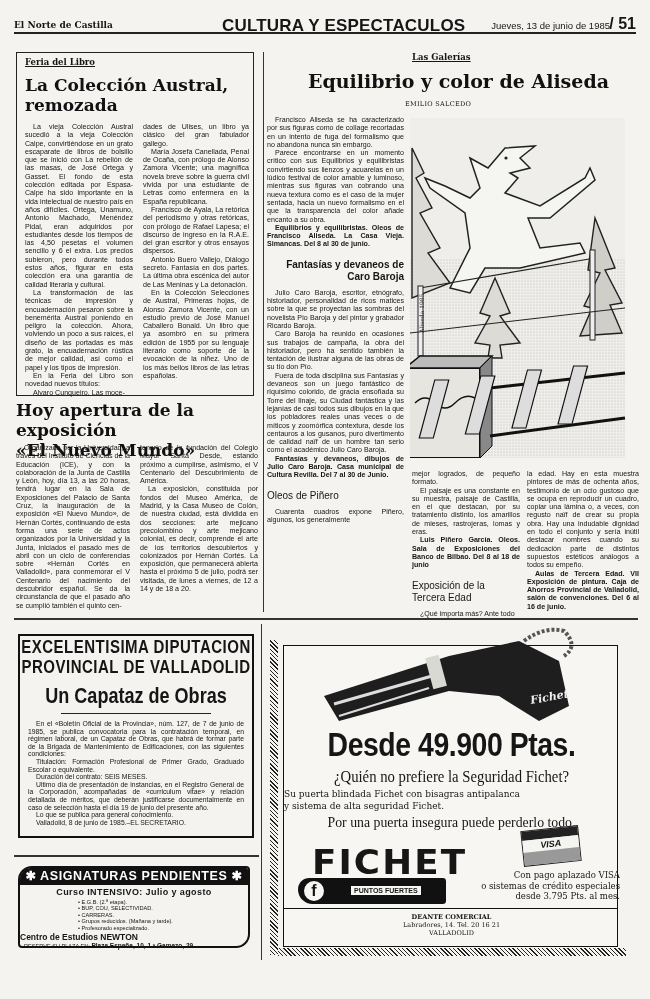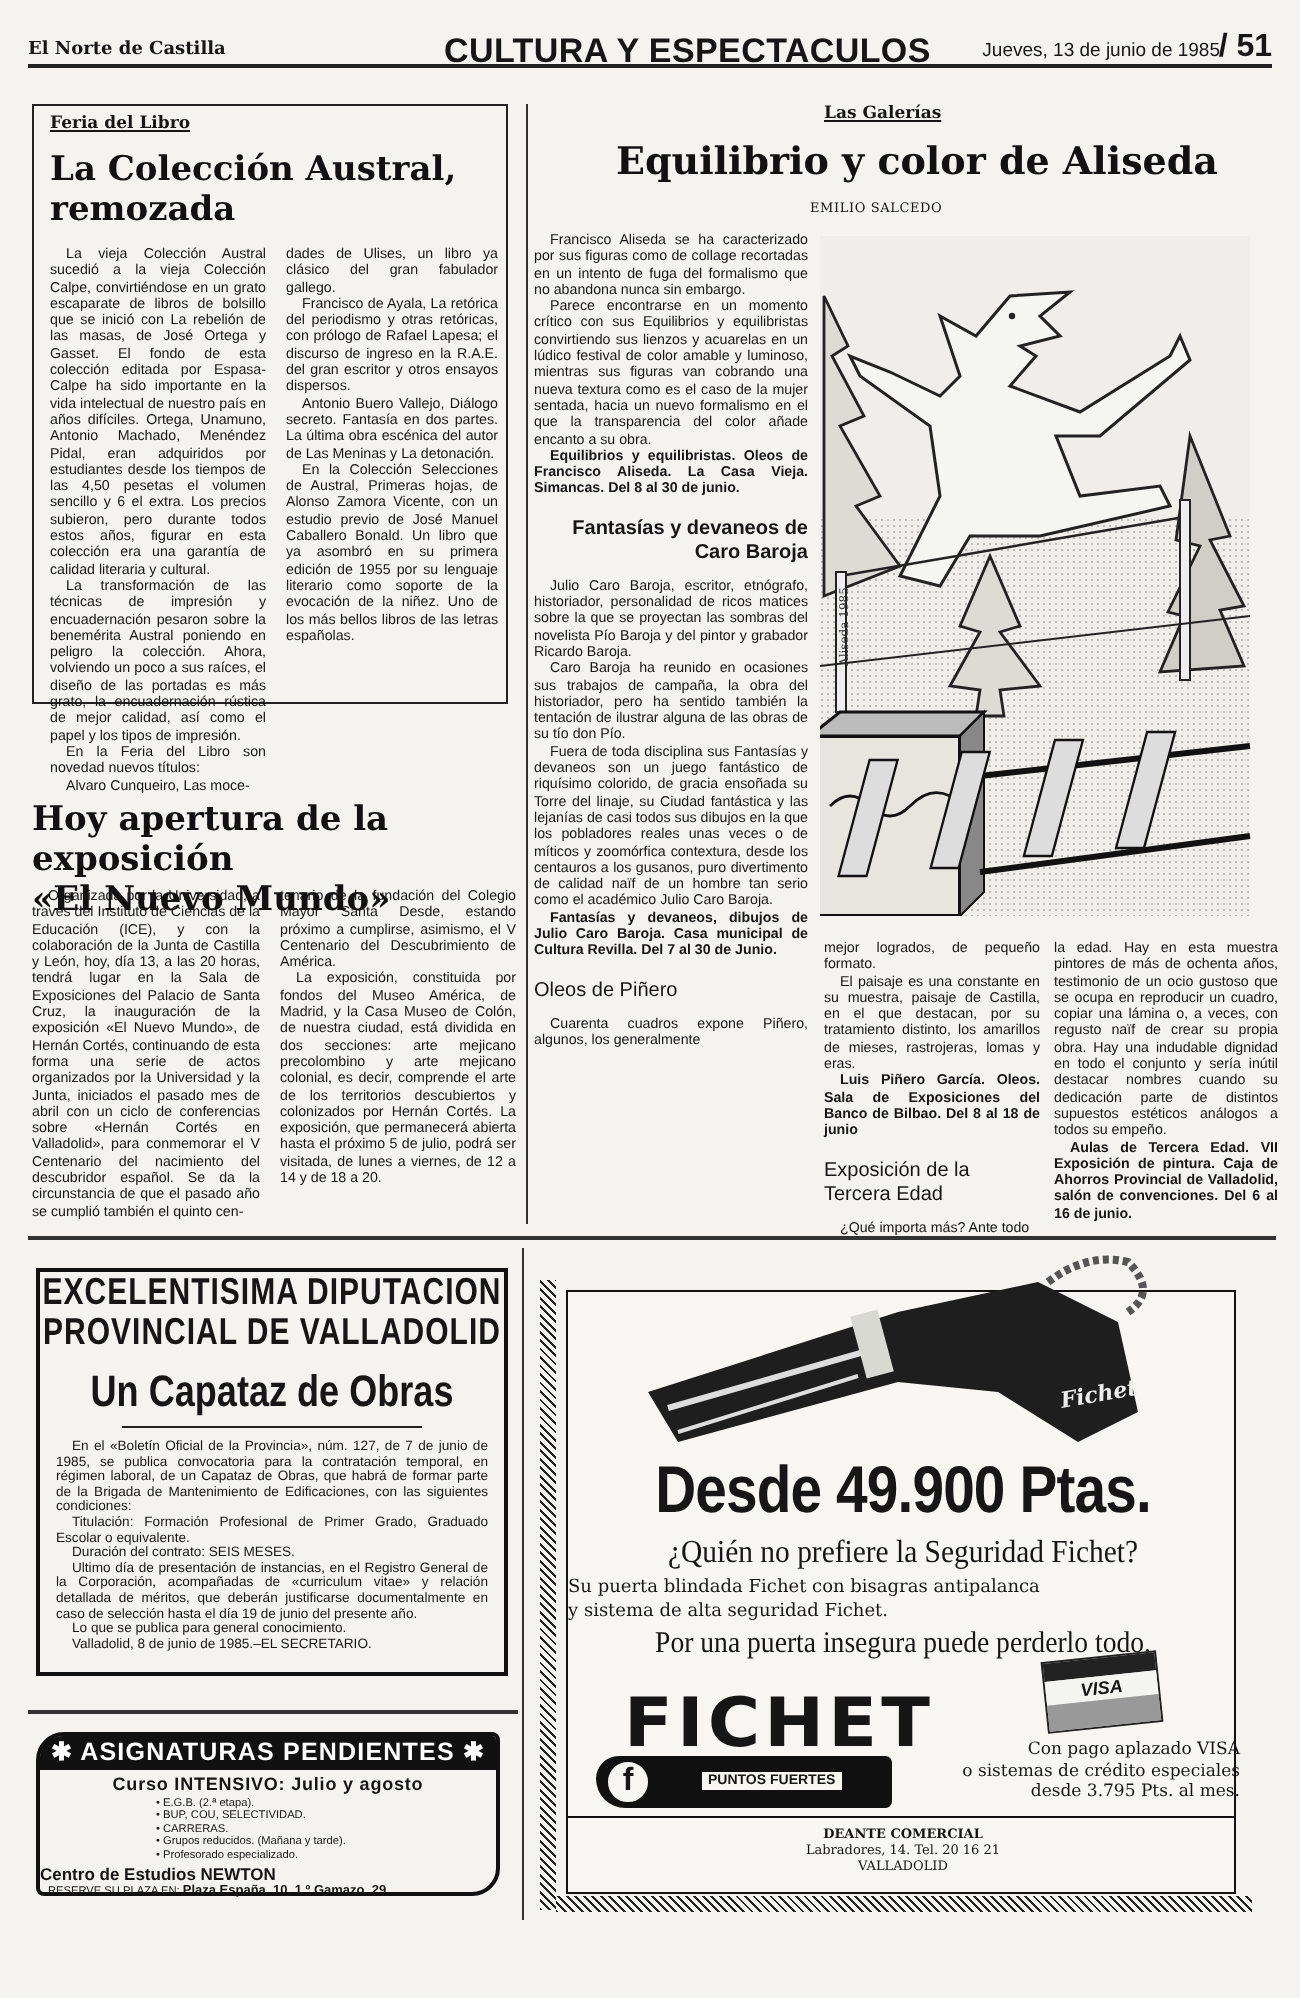--- a/index.html
+++ b/index.html
@@ -5,21 +5,21 @@
 *{box-sizing:border-box;margin:0;padding:0}
 body{width:650px;height:999px;background:#f4f3f0;color:#161616;font-family:"Liberation Sans",sans-serif;position:relative;overflow:hidden}
 .abs{position:absolute}
 .masthead{left:14px;top:18px;width:622px;height:16px;border-bottom:2px solid #222}
 .mh-left{position:absolute;left:0;top:2px;font-family:"DejaVu Serif",serif;font-size:9px;font-weight:bold}
 .mh-center{position:absolute;left:208px;top:-2px;font-size:17px;font-weight:bold;letter-spacing:0.2px}
 .mh-right{position:absolute;right:18px;top:2px;font-size:9.5px}
 .mh-page{position:absolute;right:0;top:-3px;font-size:16px;font-weight:bold}
 .col{font-size:7.1px;line-height:8.3px;text-align:justify;hyphens:auto}
 .col p{text-indent:8px}
-.box1{left:16px;top:52px;width:238px;height:300px;border:1px solid #222}
+.box1{left:16px;top:52px;width:238px;height:344px;border:1px solid #222}
 .kicker{font-family:"DejaVu Serif",serif;font-weight:bold;font-size:8.5px;text-decoration:underline}
 .h-serif{font-family:"DejaVu Serif",serif;font-weight:bold;color:#111}
 .vrule{background:#333;width:1px}
 .hrule{background:#333;height:1px}
 .ad-box{border:2px solid #111}
 .fichet-word{font-family:"DejaVu Sans",sans-serif;font-weight:bold;letter-spacing:2px}
 svg{display:block}
 </style>
 </head>
 <body>
@@ -35,20 +35,21 @@
   <div class="abs kicker" style="left:8px;top:4px">Feria del Libro</div>
   <div class="abs h-serif" style="left:8px;top:22px;width:225px;font-size:17px;line-height:20px">La Colección Austral, remozada</div>
   <div class="abs col" style="left:8px;top:70px;width:108px">
     <p>La vieja Colección Austral sucedió a la vieja Colección Calpe, convirtiéndose en un grato escaparate de libros de bolsillo que se inició con La rebelión de las masas, de José Ortega y Gasset. El fondo de esta colección editada por Espasa-Calpe ha sido importante en la vida intelectual de nuestro país en años difíciles. Ortega, Unamuno, Antonio Machado, Menéndez Pidal, eran adquiridos por estudiantes desde los tiempos de las 4,50 pesetas el volumen sencillo y 6 el extra. Los precios subieron, pero durante todos estos años, figurar en esta colección era una garantía de calidad literaria y cultural.</p>
     <p>La transformación de las técnicas de impresión y encuadernación pesaron sobre la benemérita Austral poniendo en peligro la colección. Ahora, volviendo un poco a sus raíces, el diseño de las portadas es más grato, la encuadernación rústica de mejor calidad, así como el papel y los tipos de impresión.</p>
     <p>En la Feria del Libro son novedad nuevos títulos:</p>
     <p>Alvaro Cunqueiro, Las moce-</p>
   </div>
   <div class="abs col" style="left:126px;top:70px;width:106px">
     <p style="text-indent:0">dades de Ulises, un libro ya clásico del gran fabulador gallego.</p>
+    <p>María Josefa Canellada, Penal de Ocaña, con prólogo de Alonso Zamora Vicente; una magnífica novela breve sobre la guerra civil vivida por una estudiante de Letras como enfermera en la España republicana.</p>
     <p>Francisco de Ayala, La retórica del periodismo y otras retóricas, con prólogo de Rafael Lapesa; el discurso de ingreso en la R.A.E. del gran escritor y otros ensayos dispersos.</p>
     <p>Antonio Buero Vallejo, Diálogo secreto. Fantasía en dos partes. La última obra escénica del autor de Las Meninas y La detonación.</p>
     <p>En la Colección Selecciones de Austral, Primeras hojas, de Alonso Zamora Vicente, con un estudio previo de José Manuel Caballero Bonald. Un libro que ya asombró en su primera edición de 1955 por su lenguaje literario como soporte de la evocación de la niñez. Uno de los más bellos libros de las letras españolas.</p>
   </div>
 </div>
 
 <div class="abs h-serif" style="left:16px;top:400px;width:250px;font-size:17px;line-height:20px">
   <div>Hoy apertura de la exposición</div>
   <div>«El Nuevo Mundo»</div>
 </div>

